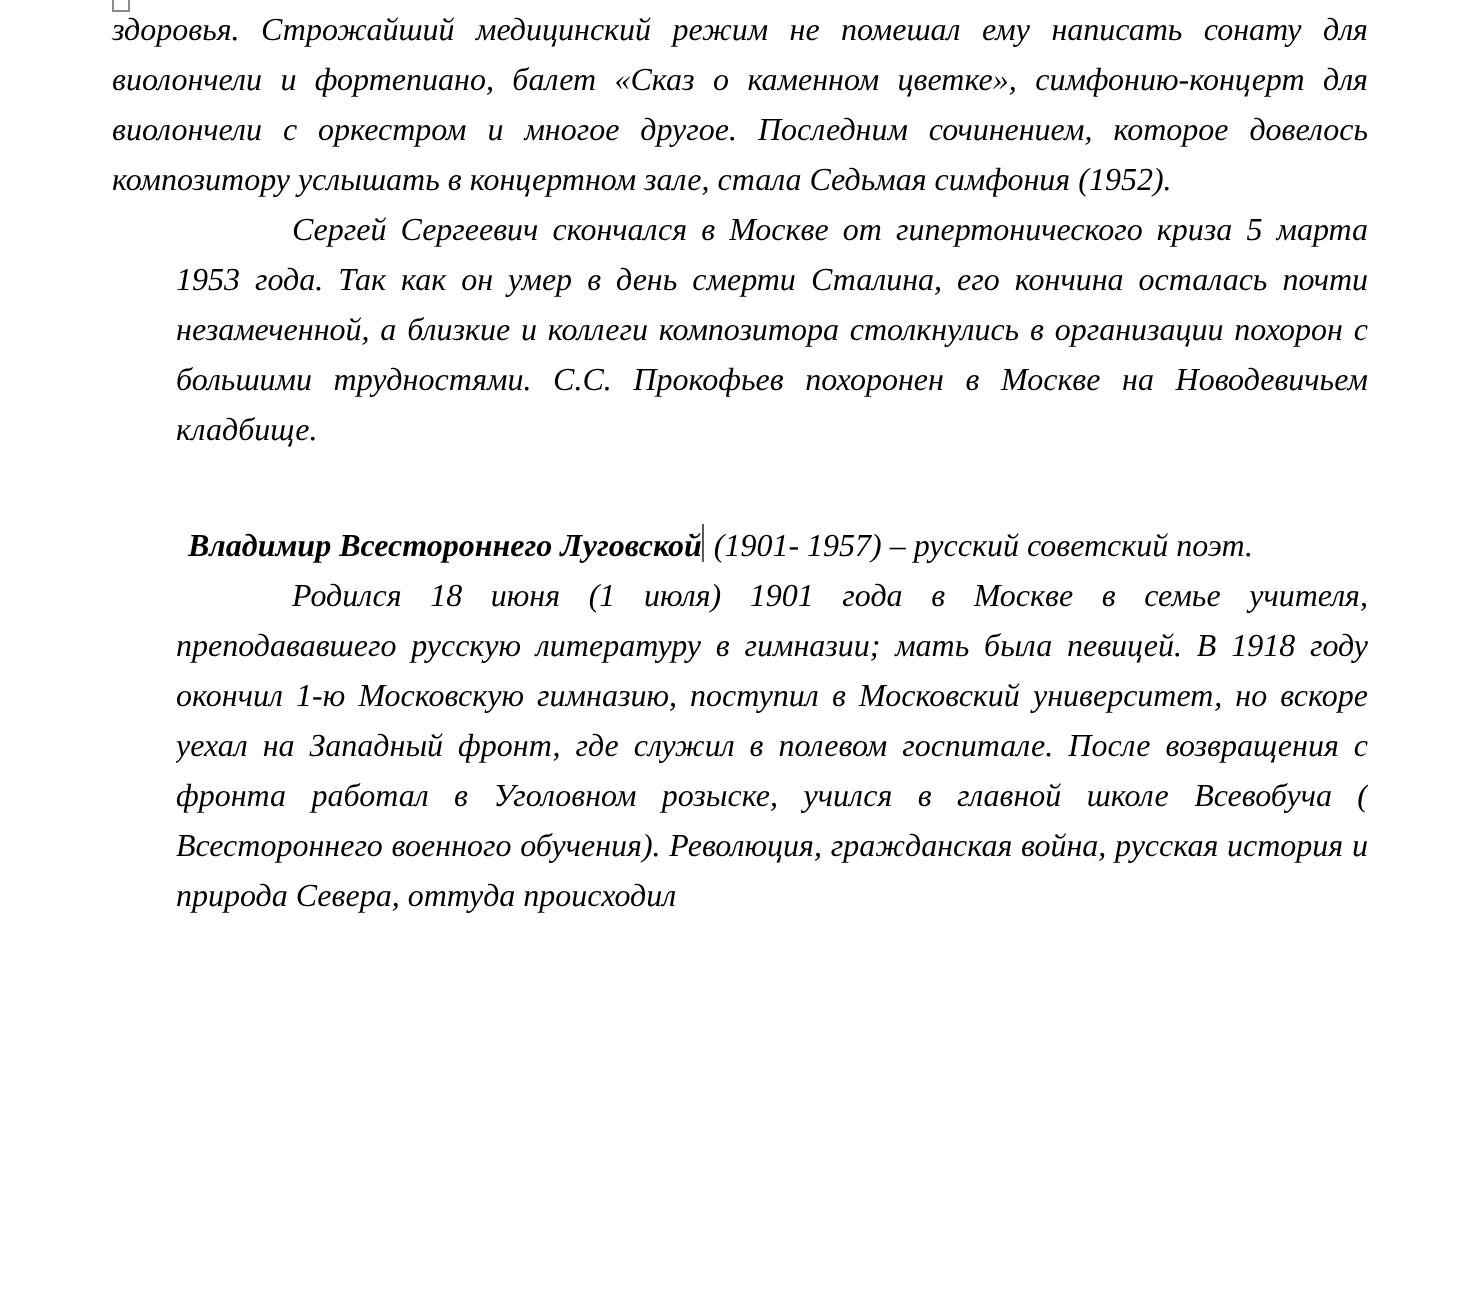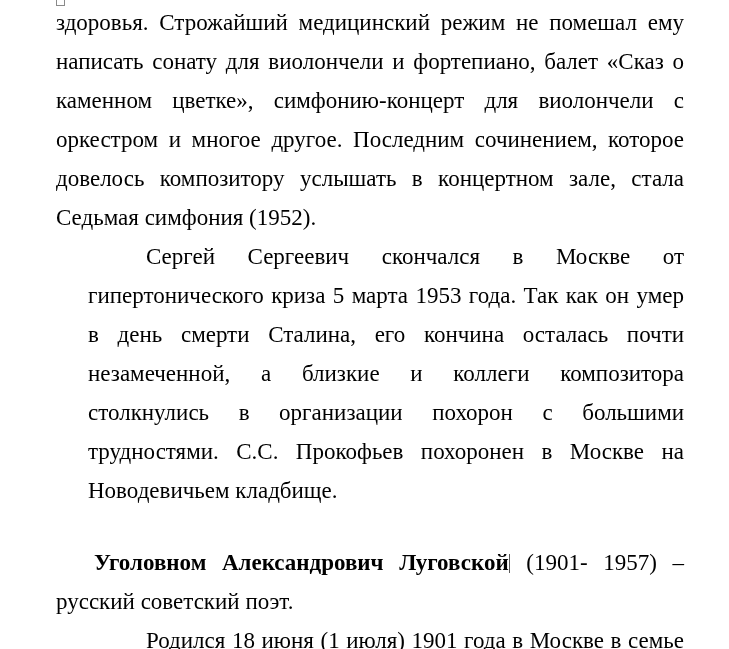--- a/index.html
+++ b/index.html
@@ -42,23 +42,24 @@
     left: 56px;
     top: 0;
     width: 628px;
   }
 
   p.para {
     margin: 0;
     padding: 0;
     text-align: justify;
     text-justify: inter-word;
-    font-size: 23px;
-    line-height: 39px;
+    font-size: 16px;
+    line-height: 25px;
     hyphens: none;
+    font-style: italic;
   }
 
   
   p.para.continuation {
     text-indent: 0;
   }
 
   p.para.indented {
     text-indent: 58px;
     margin-left: 32px;
@@ -98,18 +99,18 @@
   <div class="anchor-marker"></div>
 
   <div class="text-column">
 
     <p class="para continuation" style="margin-top:3px;">здоровья. Строжайший медицинский режим не помешал ему написать сонату для виолончели и фортепиано, балет «Сказ о каменном цветке», симфонию-концерт для виолончели с оркестром и многое другое. Последним сочинением, которое довелось композитору услышать в концертном зале, стала Седьмая симфония (1952).</p>
 
     <p class="para indented">Сергей Сергеевич скончался в Москве от гипертонического криза 5 марта 1953 года. Так как он умер в день смерти Сталина, его кончина осталась почти незамеченной, а близкие и коллеги композитора столкнулись в организации похорон с большими трудностями.  С.С. Прокофьев похоронен в Москве на Новодевичьем кладбище.</p>
 
     <div class="spacer-line"></div>
 
-    <p class="para heading-para"><span class="nm">Уголовном Александрович Луговской</span><span class="caret"></span><span> (1901- 1957) – русский советский поэт.</span></p>
+    <p class="para heading-para"><span class="nm">Владимир Всестороннего Луговской</span><span class="caret"></span><span> (1901- 1957) – русский советский поэт.</span></p>
 
     <p class="para indented last-line-clip">Родился 18 июня (1 июля) 1901 года в Москве в семье учителя, преподававшего русскую литературу в гимназии; мать была певицей. В 1918 году окончил 1-ю Московскую гимназию, поступил в Московский университет, но вскоре уехал на Западный фронт, где служил в полевом госпитале. После возвращения с фронта работал в Уголовном розыске, учился в главной школе Всевобуча ( Всестороннего военного обучения). Революция, гражданская война, русская история и природа Севера, оттуда происходил</p>
 
   </div>
 </div>
 
 </body></html>

